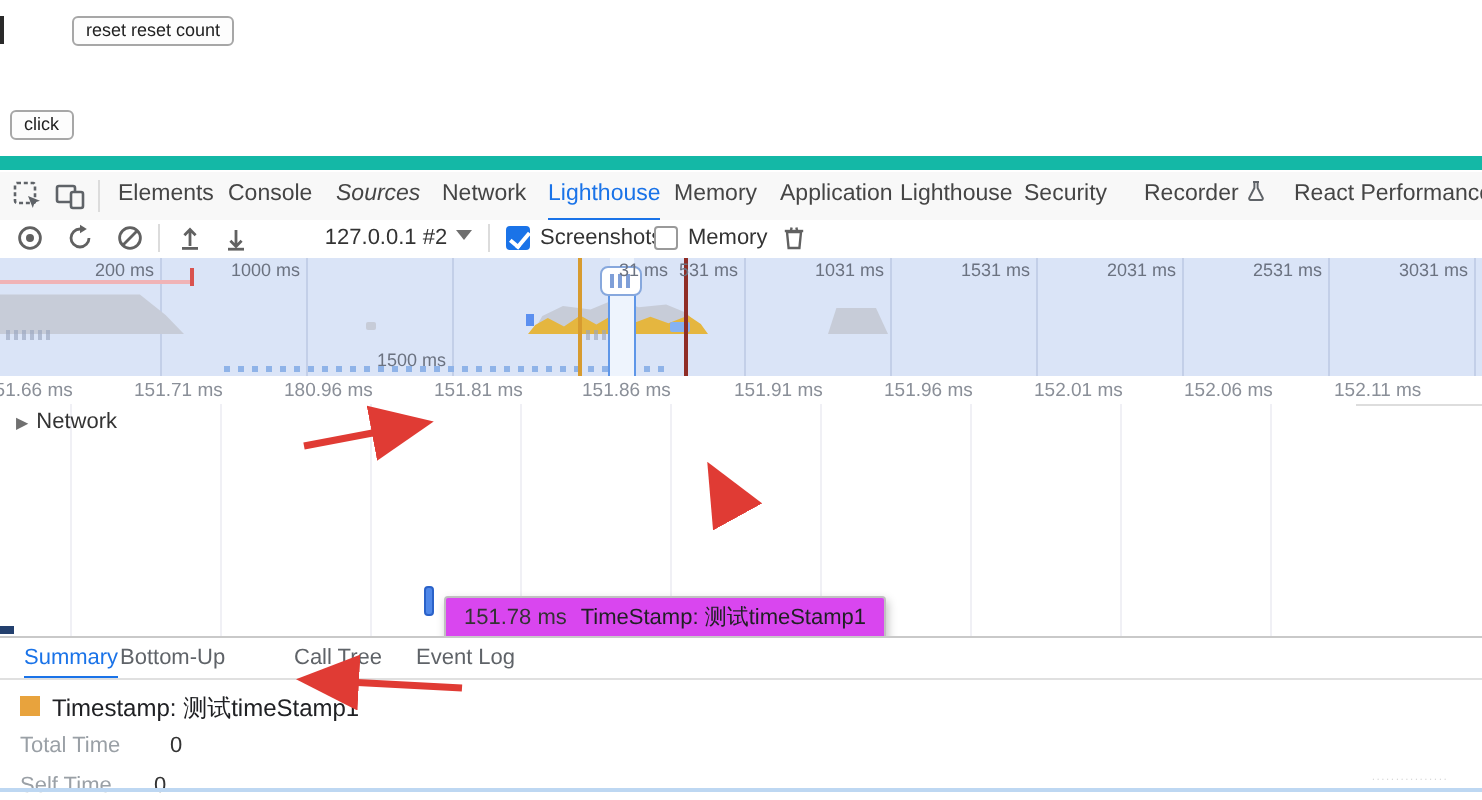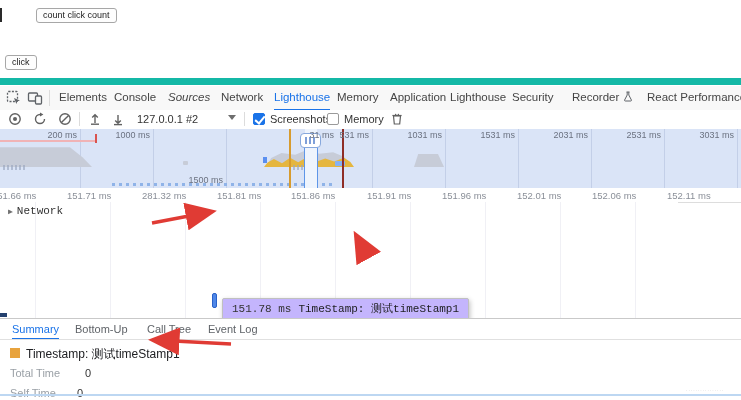--- a/index.html
+++ b/index.html
@@ -12,61 +12,61 @@
   
   #devtools{position:absolute;left:0;top:78px;width:741px;height:322px;background:#fff;border-top:7px solid #14b8a6;}
   #tabbar{position:absolute;left:0;top:1px;width:741px;height:24px;background:#f8f8f8;border-bottom:1px solid #d5d5d5;}
   .tab{position:absolute;top:0;height:23px;line-height:23px;font-size:11.5px;color:#454545;white-space:nowrap;}
   .tab.active{color:#1a73e8;border-bottom:2px solid #1a73e8;}
   .tbicon{position:absolute;top:4px;width:16px;height:16px;color:#5f6368;}
   .vsep{position:absolute;width:1px;background:#dcdcdc;}
   
   #toolbar{position:absolute;left:0;top:25px;width:741px;height:19px;background:#fff;border-bottom:1px solid #e4e4e4;}
   .tlicon{position:absolute;top:2px;width:14px;height:14px;color:#616161;}
-  #target-select{position:absolute;left:133px;top:1px;width:112px;height:16px;font-size:11px;color:#333;line-height:16px;padding-left:4px;}
+  #target-select{position:absolute;left:133px;top:1px;width:112px;height:16px;font-size:11px;color:#333;line-height:16px;padding-left:4px;text-align:center;}
   .caret{position:absolute;left:228px;top:5px;width:0;height:0;border-left:4px solid transparent;border-right:4px solid transparent;border-top:5px solid #6e6e6e;}
   .cb{position:absolute;top:3px;width:12px;height:12px;border:1px solid #9a9a9a;border-radius:2px;background:#fff;box-sizing:border-box;}
   .cb.checked{background:#1a73e8;border-color:#1a73e8;}
   .cb.checked:after{content:"";position:absolute;left:3px;top:0px;width:4px;height:8px;border:solid #fff;border-width:0 2px 2px 0;transform:rotate(40deg);}
   .cblabel{position:absolute;top:2px;font-size:11px;color:#333;line-height:15px;}
   
   #overview{position:absolute;left:0;top:44px;width:741px;height:59px;background:#dae4f7;border-bottom:1px solid #c9c9c9;overflow:hidden;}
   .ovlabel{position:absolute;top:1px;width:58px;text-align:right;font-size:9px;color:#6b7280;}
   .ovline{position:absolute;top:0;width:1px;height:59px;background:#c3cfe8;}
   
   #ruler{position:absolute;left:0;top:103px;width:741px;height:14px;background:#fff;border-bottom:1px solid #ddd;}
   .rlabel{position:absolute;top:2px;font-size:9.5px;color:#8a8f98;white-space:nowrap;}
   
-  #flame{position:absolute;left:0;top:117px;width:678px;height:116px;background:#fff;overflow:hidden;font-family:Liberation Mono, monospace;}
+  #flame{position:absolute;left:0;top:117px;width:678px;height:116px;background:#fff;overflow:hidden;}
   .grid{position:absolute;top:0;width:1px;height:116px;background:#f0f0f5;}
   .secthead{font-size:11px;color:#333;white-space:nowrap;}
   .disc{display:inline-block;font-size:8px;color:#707070;margin-right:4px;}
   
-  #timestamp-tooltip{position:absolute;left:222px;top:96px;height:21px;background:#c4b5fd;border:1px solid #c0c0c0;
+  #timestamp-tooltip{position:absolute;left:222px;top:96px;height:21px;background:#d946ef;border:1px solid #c0c0c0;
     border-radius:2px;box-shadow:1px 2px 5px rgba(0,0,0,.25);font-size:11px;line-height:21px;padding:0 9px;white-space:nowrap;z-index:5;}
   #timestamp-tooltip .tt-time{color:#333;margin-right:7px;}
   
   #summary{position:absolute;left:0;top:233px;width:741px;height:89px;background:#fff;border-top:1px solid #c9c9c9;}
   .stab{position:absolute;top:1px;height:18px;line-height:18px;font-size:11px;color:#5f6368;white-space:nowrap;}
   .stab.active{color:#1a73e8;border-bottom:2px solid #1a73e8;}
   #stabline{position:absolute;left:0;top:20px;width:741px;height:1px;background:#e0e0e0;}
   .statlabel{position:absolute;font-size:11px;color:#9aa0a6;}
   .statvalue{position:absolute;font-size:11px;color:#333;}
   #bottomline{position:absolute;left:0;top:394px;width:741px;height:2px;background:#bdd7f2;}
   #watermark{position:absolute;left:686px;top:387px;font-size:5px;color:#9a9a9a;opacity:.55;letter-spacing:1px;}
   svg{display:block;}
 </style>
 </head>
 <body>
 
 <div id="canvas">
 
   <div class="abs" style="left:0;top:8px;width:2px;height:14px;background:#2a2a2a;"></div>
   <button class="pgbtn" style="left:5px;margin-top:47px;">click</button>
-  <button class="pgbtn" style="left:36px;">count click count</button>
+  <button class="pgbtn" style="left:36px;">reset reset count</button>
 
   <div id="devtools">
 
     <div id="tabbar">
       <span class="tbicon" style="left:6px;">
         <svg viewBox="0 0 16 16" width="16" height="16">
             <rect x="1.5" y="1.5" width="10" height="10" rx="1" fill="none" stroke="currentColor" stroke-width="1.3" stroke-dasharray="2 1.4"></rect>
             <path d="M8 8 L14 10.4 L11.3 11.3 L10.4 14 Z" fill="currentColor"></path>
           </svg>
       </span>
@@ -189,21 +189,21 @@
           <div class="ovlabel" style="left: 530px;">2031 ms</div>
           <div class="ovlabel" style="left: 603px;">2531 ms</div>
           <div class="ovlabel" style="left: 676px;">3031 ms</div>
         </div>
     </div>
 
     <div id="ruler">
         <div id="ruler-host">
           <div class="rlabel" style="left: -8px;">151.66 ms</div>
           <div class="rlabel" style="left: 67px;">151.71 ms</div>
-          <div class="rlabel" style="left: 142px;">281.32 ms</div>
+          <div class="rlabel" style="left: 142px;">180.96 ms</div>
           <div class="rlabel" style="left: 217px;">151.81 ms</div>
           <div class="rlabel" style="left: 291px;">151.86 ms</div>
           <div class="rlabel" style="left: 367px;">151.91 ms</div>
           <div class="rlabel" style="left: 442px;">151.96 ms</div>
           <div class="rlabel" style="left: 517px;">152.01 ms</div>
           <div class="rlabel" style="left: 592px;">152.06 ms</div>
           <div class="rlabel" style="left: 667px;">152.11 ms</div>
         </div>
       </div>
 
@@ -228,21 +228,21 @@
         <span class="tt-time">151.78 ms</span><span>TimeStamp: 测试timeStamp1</span>
       </div>
       <div class="abs" style="left:0;top:111px;width:7px;height:4px;background:#23406e;"></div>
 
       <div id="bars-host"></div>
     </div>
 
     <div id="summary">
       <div id="stabs-host">
           <div class="stab active" style="left: 12px;">Summary</div>
-          <div class="stab" style="left: 75px;">Bottom-Up</div>
+          <div class="stab" style="left: 60px;">Bottom-Up</div>
           <div class="stab" style="left: 147px;">Call Tree</div>
           <div class="stab" style="left: 208px;">Event Log</div>
         </div>
       <div id="stabline"></div>
       <div class="abs" style="left:10px;top:29px;width:10px;height:10px;background:#e8a33d;"></div>
       <div class="abs" style="left:26px;top:27px;font-size:12px;color:#202124;">Timestamp: 测试timeStamp1</div>
       <div class="statlabel" style="left:10px;top:48px;">Total Time</div>
       <div class="statvalue" style="left:85px;top:48px;">0</div>
       <div class="statlabel" style="left:10px;top:68px;">Self Time</div>
       <div class="statvalue" style="left:77px;top:68px;">0</div>

